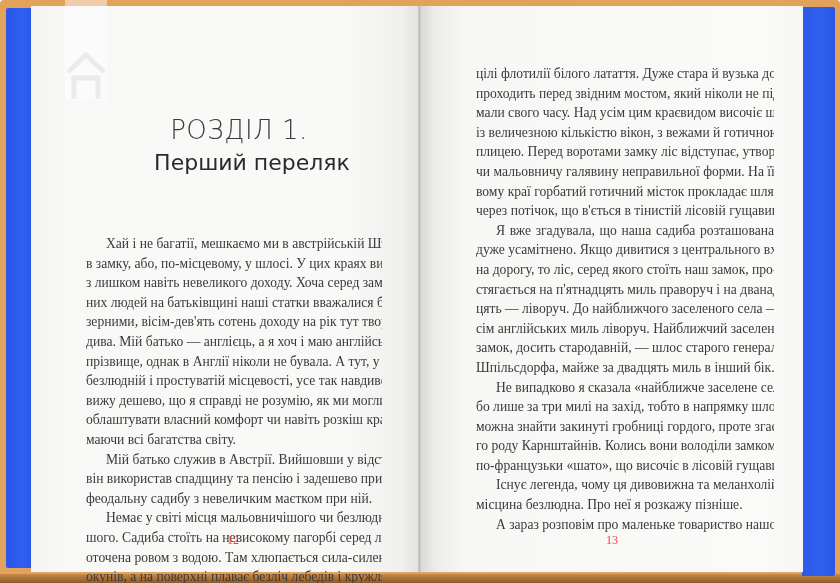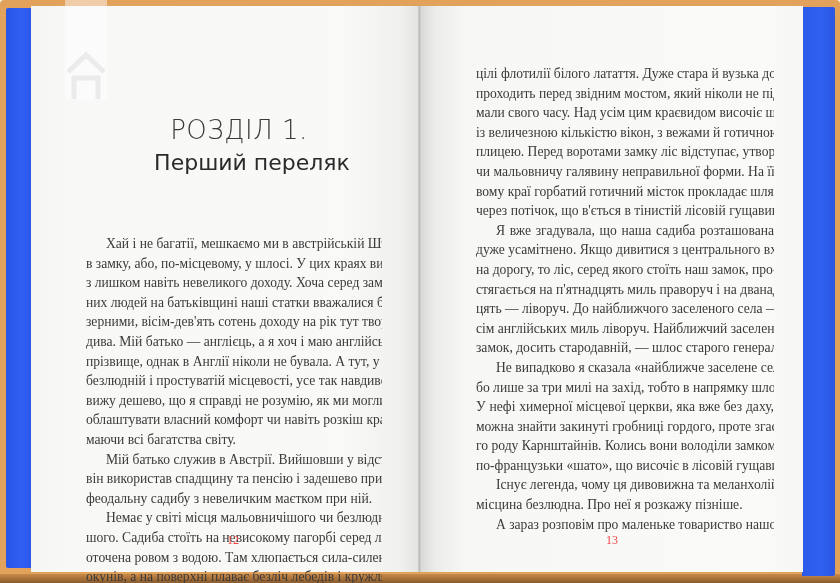--- a/index.html
+++ b/index.html
@@ -136,23 +136,23 @@
     <span class="line">чи мальовничу галявину неправильної форми. На її пра-</span>
     <span class="line">вому краї горбатий готичний місток прокладає шлях</span>
     <span class="line last">через потічок, що в'ється в тінистій лісовій гущавині.</span>
     <span class="line indent">Я вже згадувала, що наша садиба розташована</span>
     <span class="line">дуже усамітнено. Якщо дивитися з центрального входу</span>
     <span class="line">на дорогу, то ліс, серед якого стоїть наш замок, про-</span>
     <span class="line">стягається на п'ятнадцять миль праворуч і на дванад-</span>
     <span class="line">цять — ліворуч. До найближчого заселеного села — зо</span>
     <span class="line">сім англійських миль ліворуч. Найближчий заселений</span>
     <span class="line">замок, досить стародавній, — шлос старого генерала</span>
+    <span class="line last">Шпільсдорфа, майже за двадцять миль в інший бік.</span>
     <span class="line indent">Не випадково я сказала «найближче заселене село»,</span>
     <span class="line">бо лише за три милі на захід, тобто в напрямку шло-</span>
-    <span class="line">У нефі химерної місцевої церкви, яка вже без даху,</span>
     <span class="line">можна знайти закинуті гробниці гордого, проте згасло-</span>
     <span class="line">го роду Карнштайнів. Колись вони володіли замком —</span>
     <span class="line">по-французьки «шато», що височіє в лісовій гущавині</span>
     <span class="line indent">Існує легенда, чому ця дивовижна та меланхолійна</span>
     <span class="line last">місцина безлюдна. Про неї я розкажу пізніше.</span>
     <span class="line indent">А зараз розповім про маленьке товариство нашого</span>
   </div>
 
 <div class="page-number pn-left">12</div>
 <div class="page-number pn-right">13</div>

